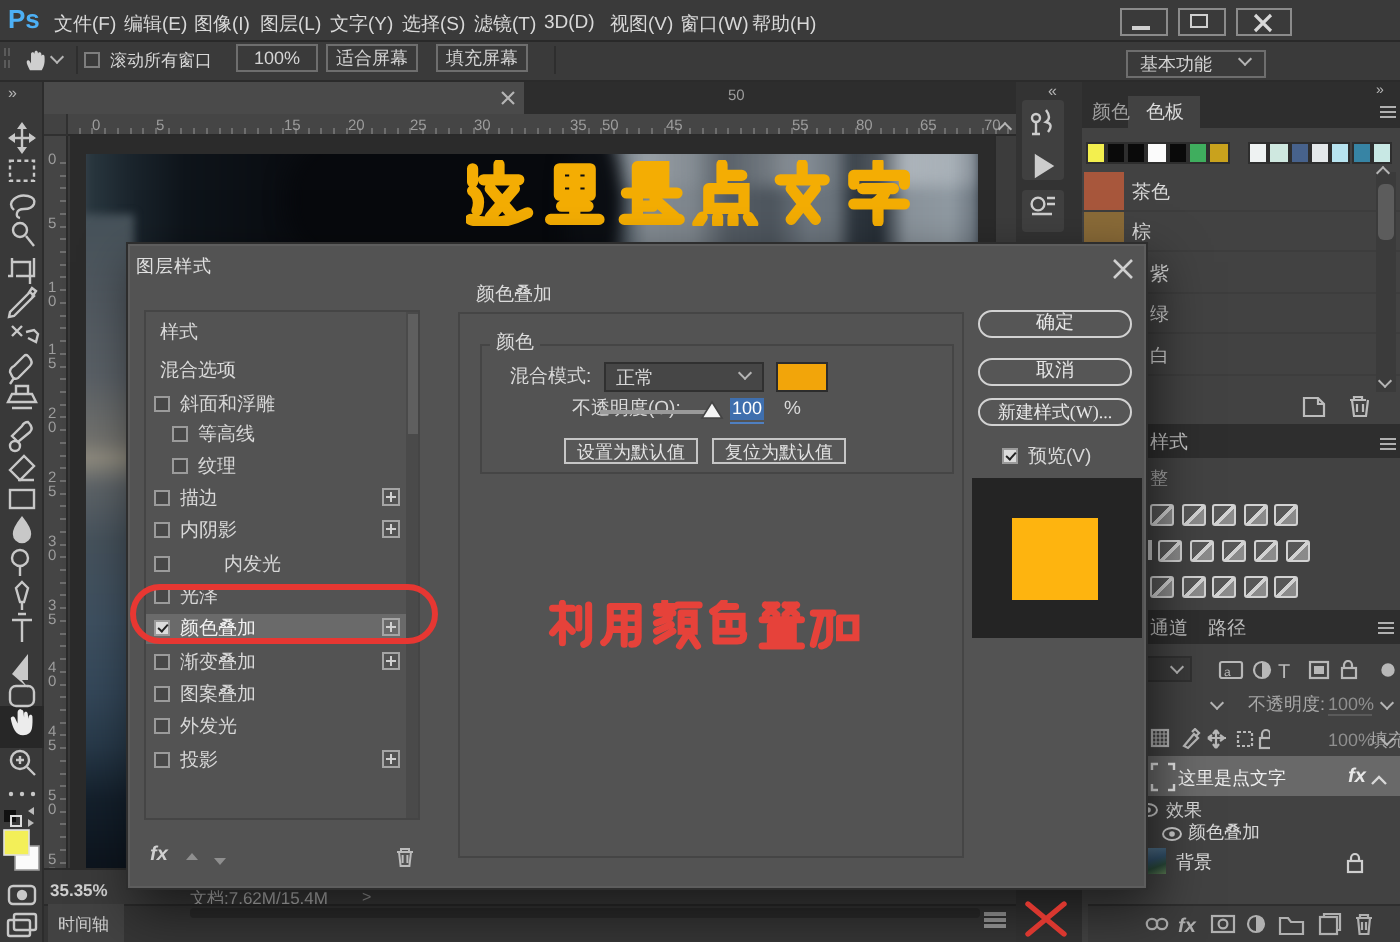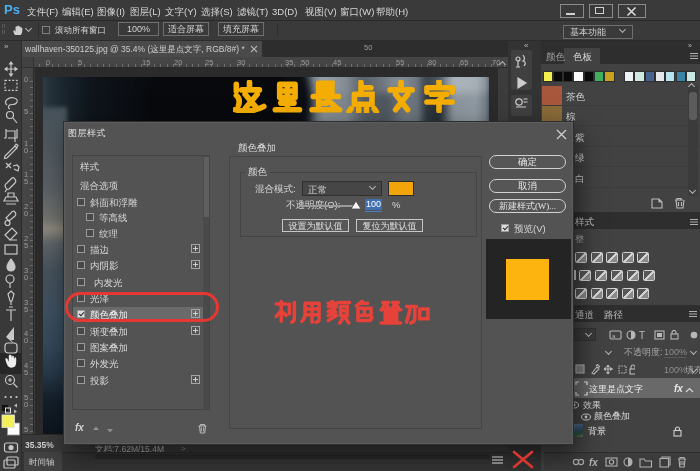--- a/index.html
+++ b/index.html
@@ -144,21 +144,20 @@
 <rect x="2" y="374" width="12.5" height="12.5" fill="#f3ef58" stroke="#e2e2e2" stroke-width="0.8"></rect>
 <rect x="4.5" y="402" width="13" height="9" rx="2" fill="none" stroke="#c8c8c8" stroke-width="1.2"></rect>
       <circle cx="11" cy="406.5" r="2.6" fill="#c8c8c8"></circle>
 <rect x="4" y="419" width="11" height="8" rx="1" fill="none" stroke="#c8c8c8" stroke-width="1.2"></rect>
       <rect x="7" y="416" width="11" height="8" rx="1" fill="none" stroke="#c8c8c8" stroke-width="1.2"></rect>
 </svg>
 <div class="tx" style="left:4px;top:43px;color:#b5b5b5;font-size:8px;letter-spacing:1px;">»</div>
 
 <div class="ab" style="left:22px;top:41px;width:486px;height:16px;background:#2d2d2d;"></div>
 <div class="ab" style="left:22px;top:41px;width:240px;height:16px;background:#4a4a4a;"></div>
-<div class="tx f9" style="left:25px;top:45px;color:#cecece;font-size:8.5px;">wallhaven-350125.jpg @ 35.4% (这里是点文字, RGB/8#) *</div>
 <svg class="ab" style="left:250px;top:45px;" width="8" height="8" viewBox="0 0 8 8">
       <path d="M1,1 L7,7 M7,1 L1,7" stroke="#b5b5b5" stroke-width="1.1"></path>
     </svg>
 
 <div class="ab" style="left:22px;top:57px;width:486px;height:11px;background:#454545;border-bottom:1px solid #2a2a2a;box-sizing:border-box;
  background-image:repeating-linear-gradient(90deg,#6d6d6d 0 1px,transparent 1px 6.36px);background-size:100% 3px;background-position:11px 100%;background-repeat:no-repeat;"></div>
 <div class="ab" style="left:22px;top:68px;width:12px;height:366px;background:#454545;border-right:1px solid #2a2a2a;box-sizing:border-box;
  background-image:repeating-linear-gradient(180deg,#6d6d6d 0 1px,transparent 1px 6.36px);background-size:3px 100%;background-position:100% 13px;background-repeat:no-repeat;"></div>
 <div class="ab" style="left:22px;top:57px;width:12px;height:11px;background:#424242;border-right:1px solid #303030;border-bottom:1px solid #303030;box-sizing:border-box;"></div>
 <div class="tx" style="left:46px;top:59px;font-size:7.5px;color:#9d9d9d;">0</div>
@@ -419,21 +418,21 @@
       <div class="tx f95 c1" style="left:35px;top:91px;">等高线</div>
   <div class="cb" style="left:22px;top:107px;"></div>
       <div class="tx f95 c1" style="left:35px;top:107px;">纹理</div>
   <div class="cb" style="left:13px;top:123px;"></div>
       <div class="tx f95 c1" style="left:26px;top:123px;">描边</div>
       <div class="plus" style="left:127px;top:122px;"></div>
   <div class="cb" style="left:13px;top:139px;"></div>
       <div class="tx f95 c1" style="left:26px;top:139px;">内阴影</div>
       <div class="plus" style="left:127px;top:138px;"></div>
   <div class="cb" style="left:13px;top:156px;"></div>
-      <div class="tx f95 c1" style="left:30px;top:156px;">内发光</div>
+      <div class="tx f95 c1" style="left:8px;top:156px;padding-left:40px;">内发光</div>
   <div class="cb" style="left:13px;top:172px;"></div>
       <div class="tx f95 c1" style="left:26px;top:172px;">光泽</div>
   <div class="cb cbc" style="left:13px;top:188px;"></div>
       <div class="tx f95" style="left:26px;top:188px;color:#f0f0f0;">颜色叠加</div>
       <div class="plus" style="left:127px;top:187px;"></div>
   <div class="cb" style="left:13px;top:205px;"></div>
       <div class="tx f95 c1" style="left:26px;top:205px;">渐变叠加</div>
       <div class="plus" style="left:127px;top:204px;"></div>
   <div class="cb" style="left:13px;top:221px;"></div>
       <div class="tx f95 c1" style="left:26px;top:221px;">图案叠加</div>

